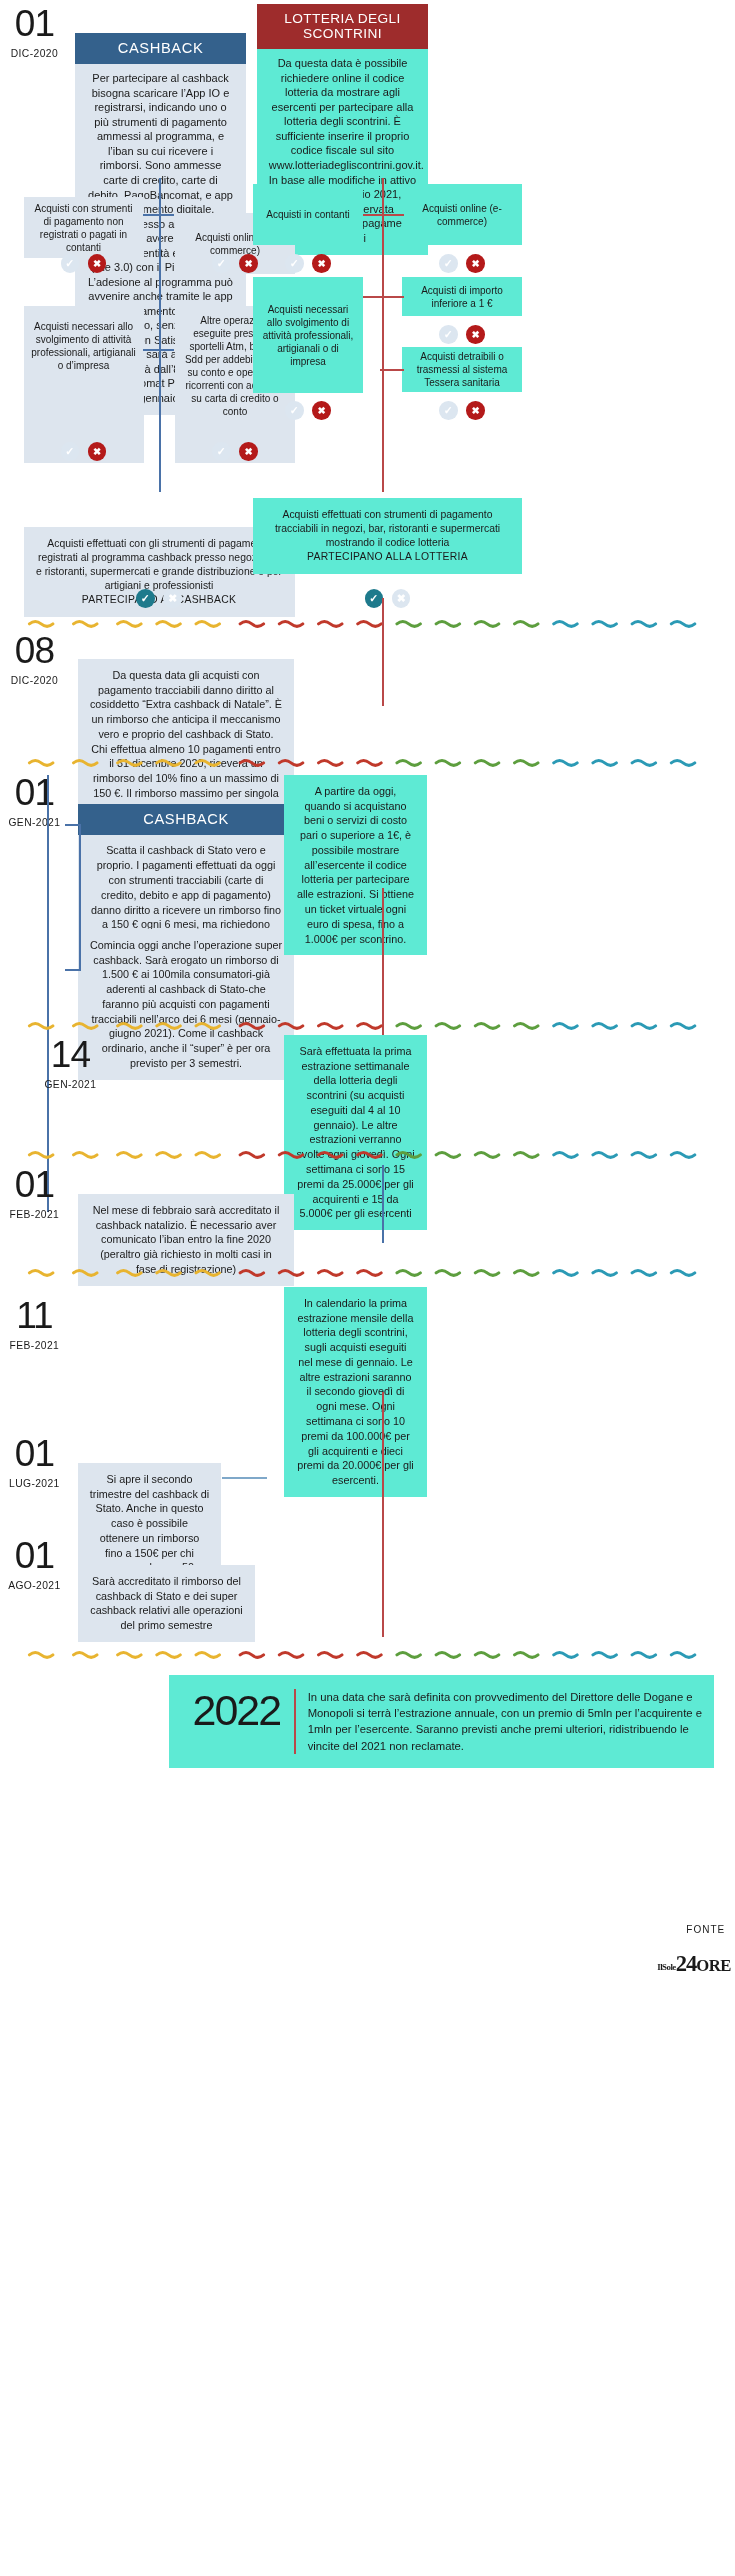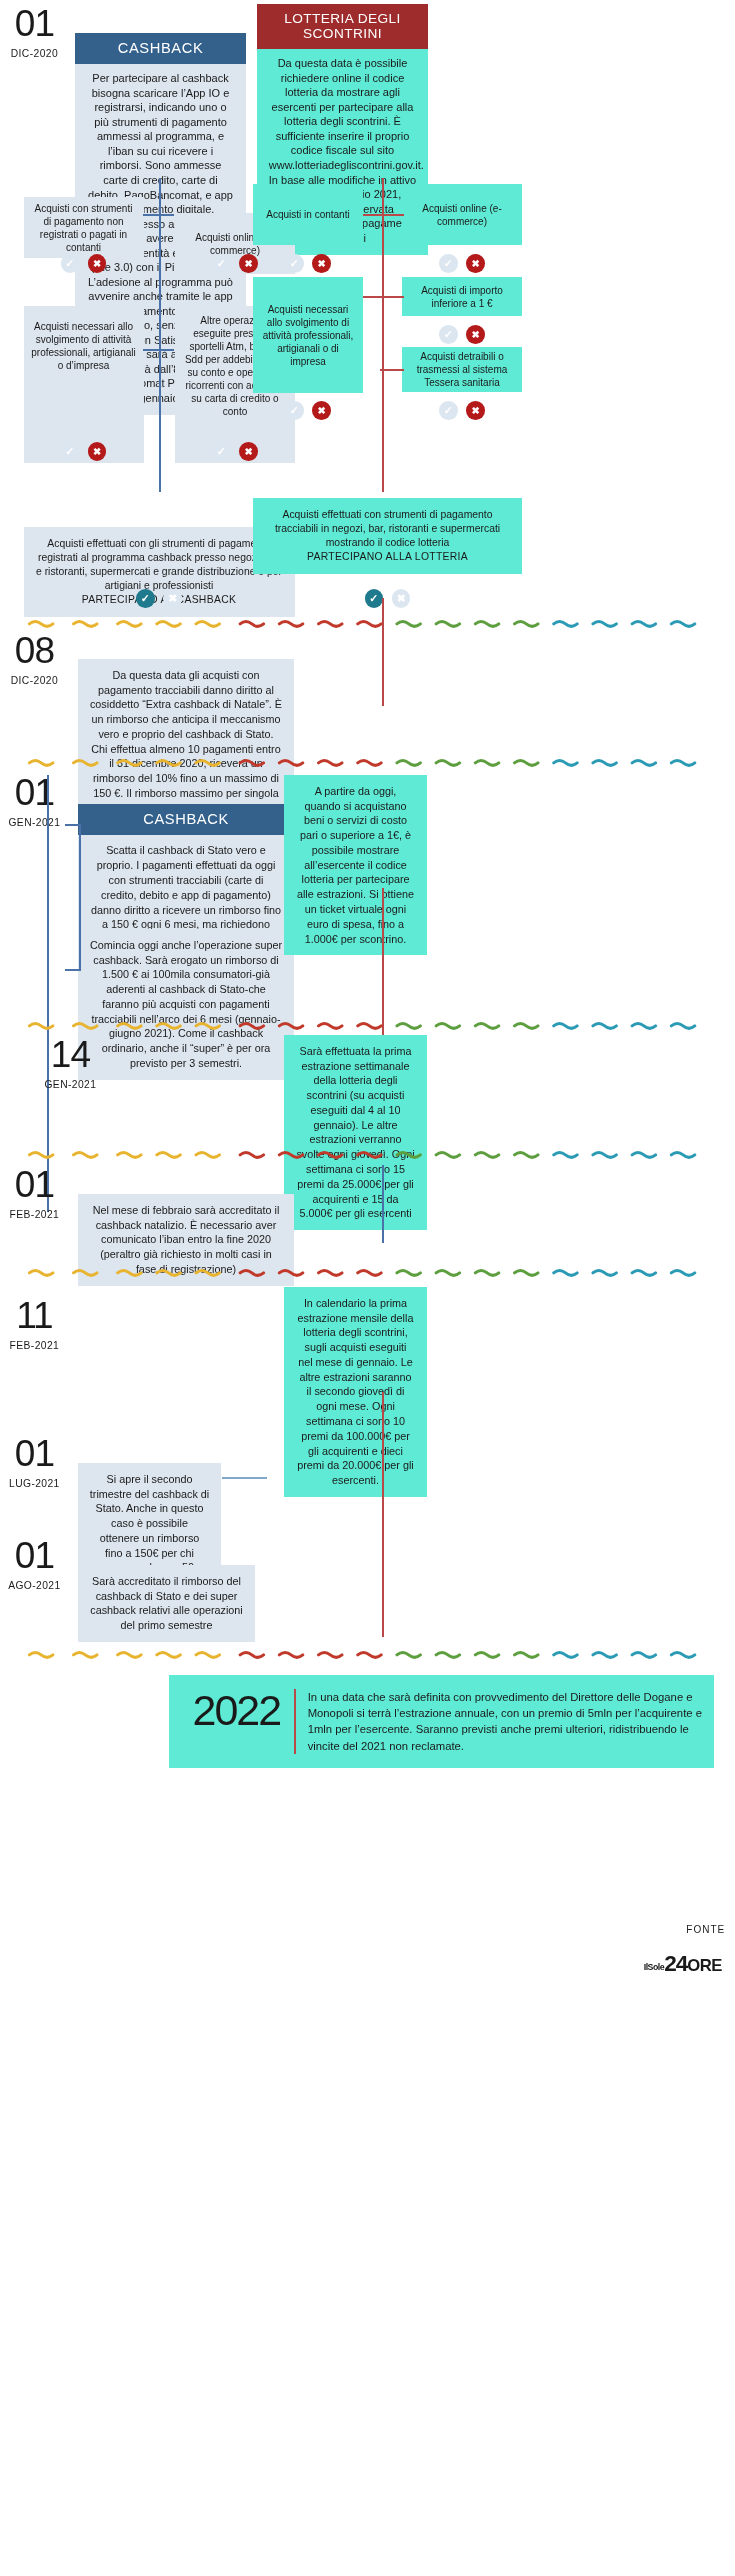--- a/index.html
+++ b/index.html
@@ -47,21 +47,21 @@
   .hline-b { position:absolute; height:2px; background:#4a72a8; }
   .hline-r { position:absolute; height:2px; background:#b94848; }
   .conn-b  { position:absolute; border:2px solid #4a72a8; border-right:none; }
 
   .summary { font-size:10.4px; line-height:1.35; text-align:center; padding:9.8px 11.8px; }
   .partecipa { letter-spacing:0.3px; }
 
   .tl-text { font-size:10.8px; line-height:1.37; text-align:center; padding:8.8px 11.8px; }
 
   .fonte { position:absolute; right:9.8px; font-size:10px; letter-spacing:1px; }
-  .logo  { position:absolute; right:13px; font-family:Liberation Sans, sans-serif;
+  .logo  { position:absolute; right:4px; font-family:Liberation Serif, serif;
            font-weight:bold; font-size:16.7px; letter-spacing:-0.5px; }
   .logo .sole { font-size:8.8px; vertical-align:middle; }
   .logo .num  { font-size:22.6px; letter-spacing:-1px; }
 </style>
 </head>
 <body>
 
 <div class="page">
 
   <div class="abs" style="left:3.9px; top:7.8px; width:61px; text-align:center;">

